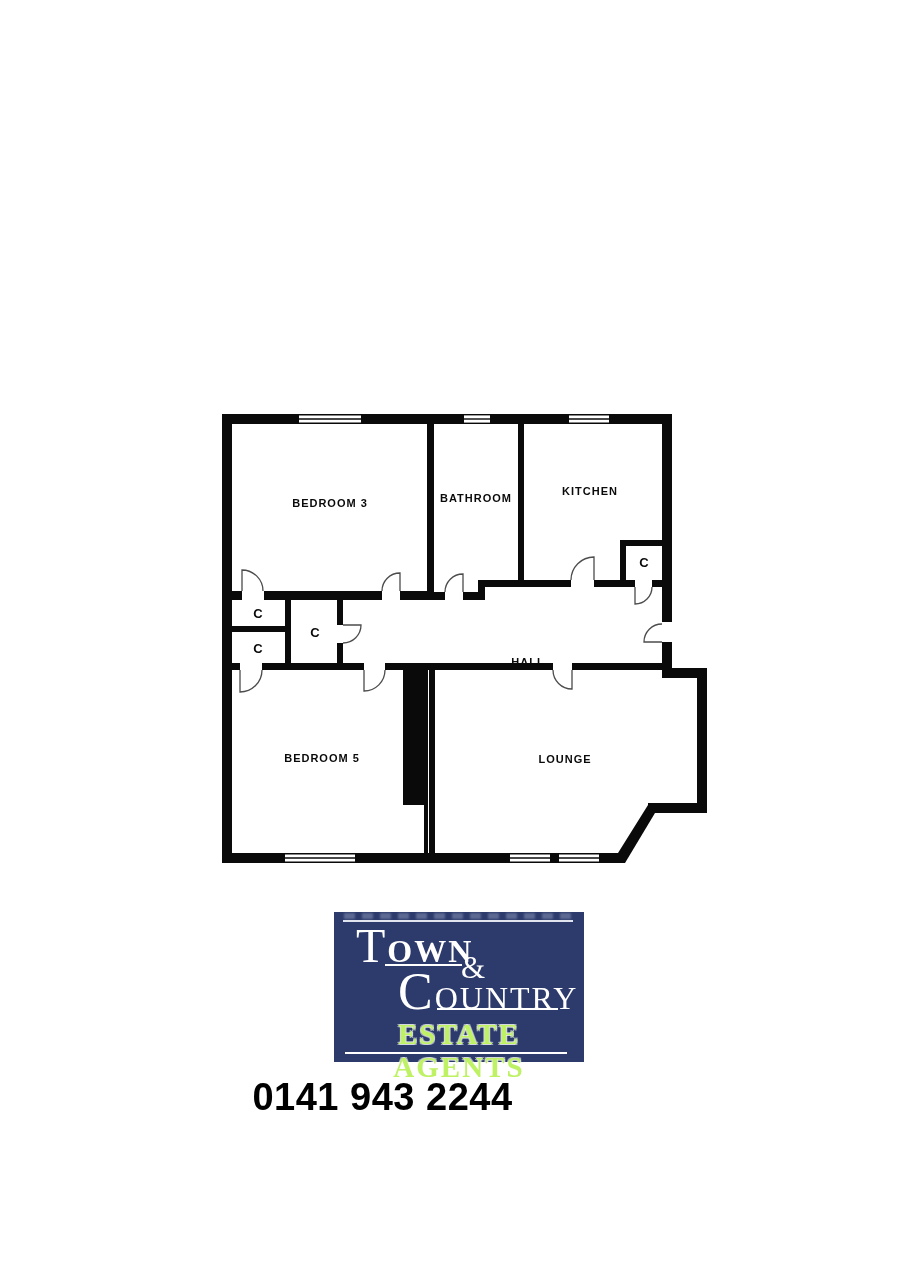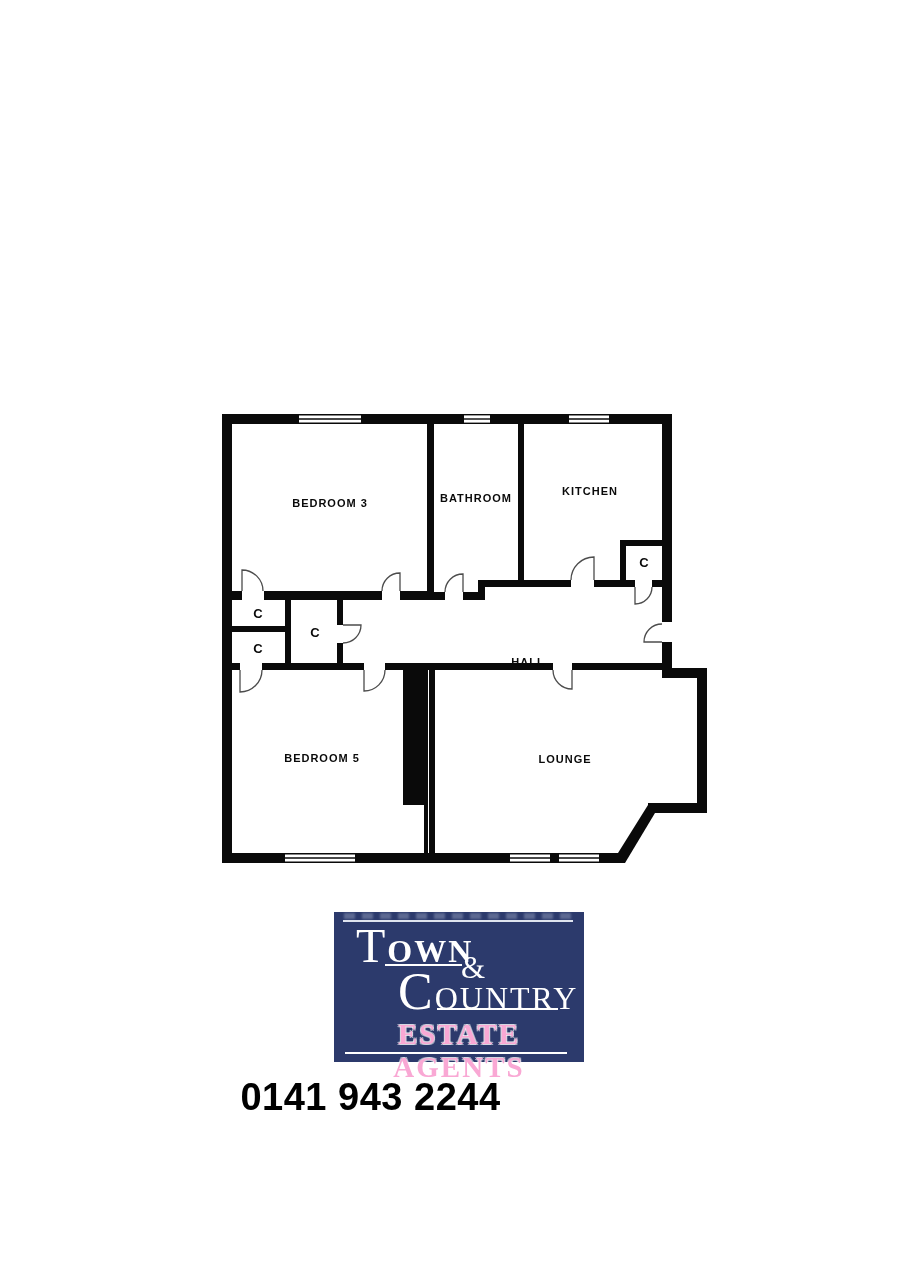--- a/index.html
+++ b/index.html
@@ -26,25 +26,25 @@
   .town{position:absolute;left:22px;top:6px;letter-spacing:2px;}
   .town .big{font-size:48px;}
   .town .small{font-size:32px;font-weight:bold;}
   .own-underline{position:absolute;left:51px;top:52px;width:77px;height:2px;background:#ffffff;}
   .amp{position:absolute;left:127px;top:38px;font-size:31px;}
   .country{position:absolute;left:64px;top:50px;letter-spacing:2px;}
   .country .big{font-size:52px;}
   .country .small{font-size:32px;}
   .ountry-underline{position:absolute;left:103px;top:96px;width:121px;height:2px;background:#ffffff;}
   .tagline{position:absolute;left:0;top:106px;width:250px;text-align:center;
-        font-size:29px;font-weight:bold;letter-spacing:2px;color:#f9a8d4;
+        font-size:29px;font-weight:bold;letter-spacing:2px;color:#bef264;
         text-shadow:1px 1px 0 rgba(255,255,255,.55),-1px -1px 0 rgba(255,255,255,.55),
                     1px -1px 0 rgba(255,255,255,.55),-1px 1px 0 rgba(255,255,255,.55);}
   
-  .phone{position:absolute;left:0;top:1076px;width:741px;text-align:center;
+  .phone{position:absolute;left:12px;top:1076px;width:741px;text-align:center;
          font-size:38px;font-weight:bold;letter-spacing:.5px;color:#000;}
 </style>
 </head>
 <body>
 
 <div class="canvas">
 
   <svg class="plan-svg" width="485" height="449" viewBox="0 0 485 449">
 
     <rect class="w" x="0" y="0" width="450" height="10"></rect>

